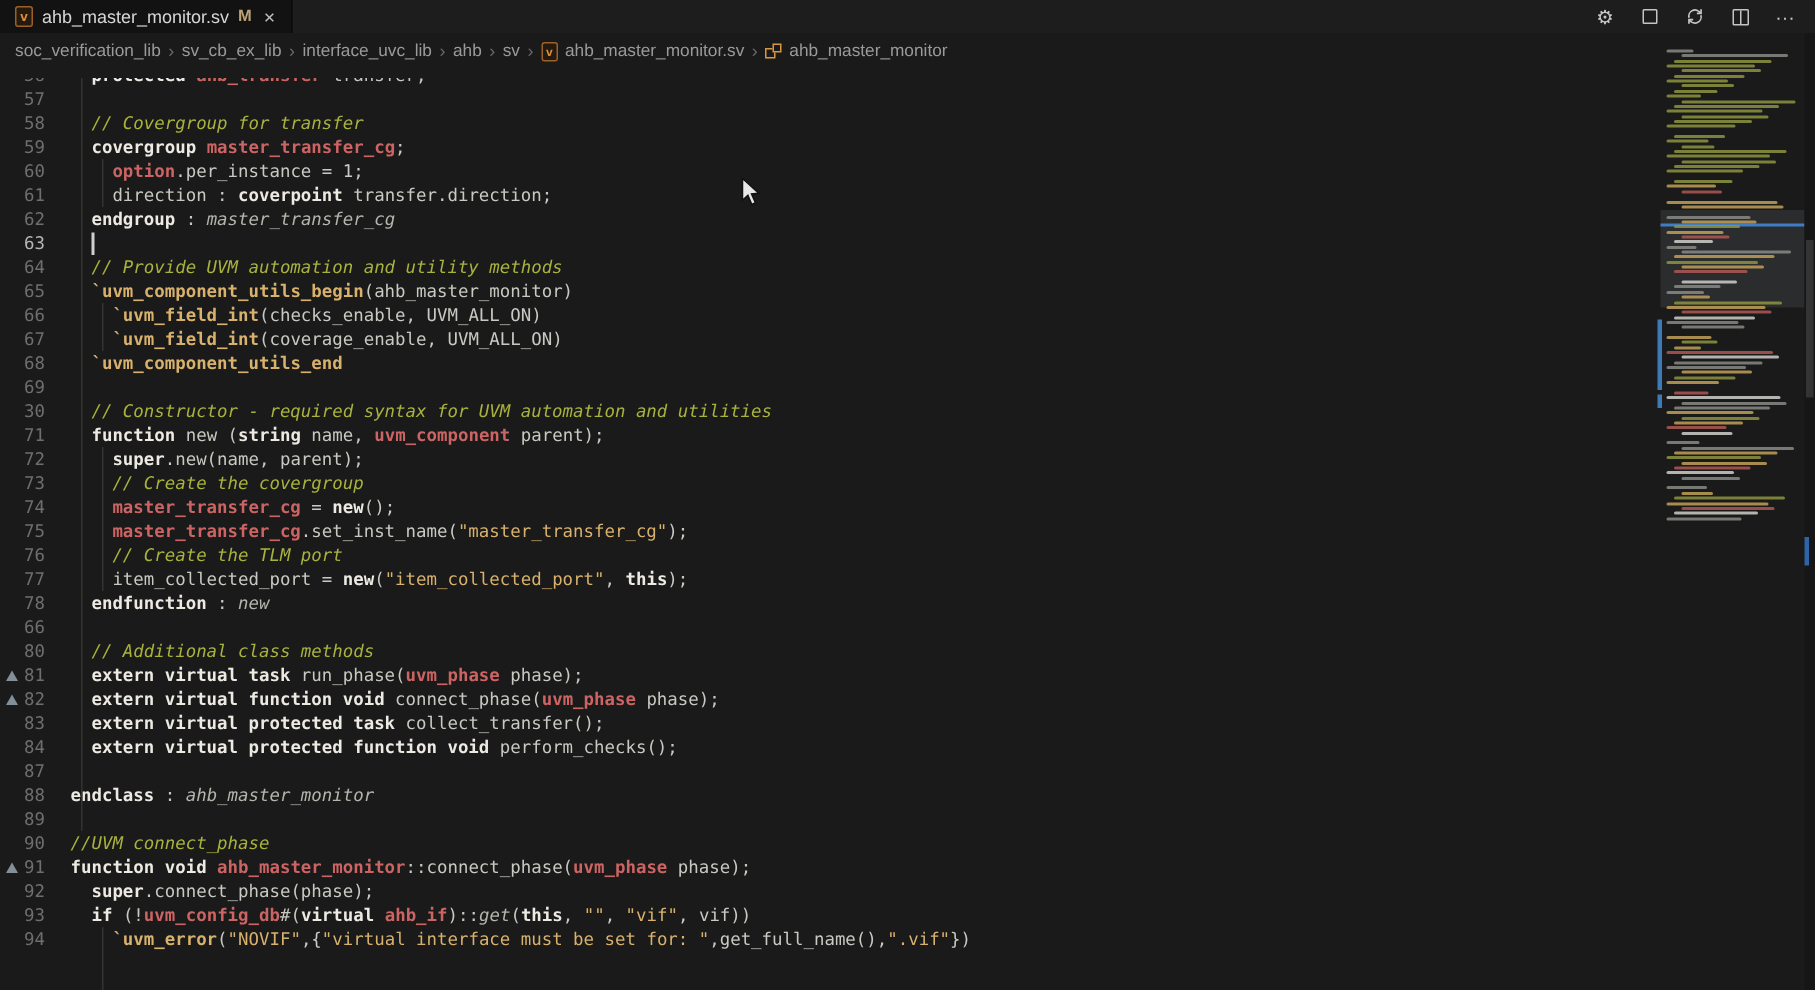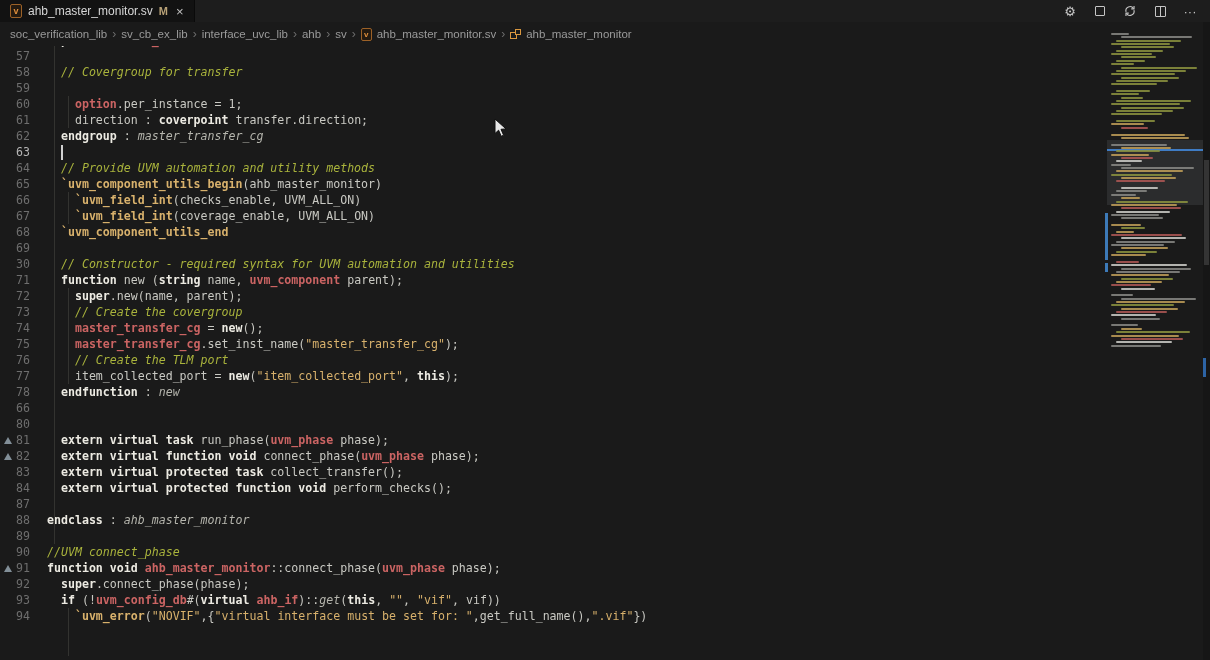--- a/index.html
+++ b/index.html
@@ -31,21 +31,21 @@
   .crumb { color:#9a9a9a; font-size:11.5px; white-space:nowrap; cursor:pointer; }
   .crumb-sep { color:#6c6c6c; font-size:12px; padding:0 5px; }
   .crumb-with-icon { display:flex; align-items:center; gap:5px; }
   .sv-fileicon.small { width:11px; height:13px; font-size:8px; }
   .classicon { display:inline-block; position:relative; width:11px; height:11px; }
   .classicon i { position:absolute; border:1.4px solid #d9973f; }
   .classicon i:first-child { left:0; top:3px; width:7px; height:7px; }
   .classicon i:last-child  { left:5px; top:0; width:6px; height:6px; background:#1a1a1a; }
 
   
-  .editor { position:absolute; top:42px; left:0; width:1101px; bottom:0; overflow:hidden;
+  .editor { position:absolute; top:52px; left:0; width:1101px; bottom:0; overflow:hidden;
             background:#1a1a1a; z-index:5; cursor:text; }
   .rows { margin-top:-10px; position:relative; }
   .row { display:flex; height:16px; line-height:16px; position:relative; }
   .glyph { width:16px; flex:none; display:flex; align-items:center; justify-content:center; }
   .marker { width:0; height:0; border-left:4.5px solid transparent; border-right:4.5px solid transparent;
             border-bottom:7px solid #8e9ca6; opacity:.9; }
   .num { width:14px; flex:none; text-align:right; color:#6e6e6e;
          font-family:"DejaVu Sans Mono", monospace; font-size:11.6px; }
   .num.cur { color:#b5b5b5; }
   .code { margin-left:17px; white-space:pre; font-family:"DejaVu Sans Mono", monospace;
@@ -142,20 +142,21 @@
           <span class="code"></span>
         </div>
         <div class="row">
           <span class="glyph"></span>
           <span class="num">58</span>
           <span class="code"><span class="tk-com">  // Covergroup for transfer</span></span>
         </div>
         <div class="row">
           <span class="glyph"></span>
           <span class="num">59</span>
+          <span class="code"><span class="tk-pln">  </span><span class="tk-kw">covergroup</span><span class="tk-pln"> </span><span class="tk-typ">master_transfer_cg</span><span class="tk-pln">;</span></span>
         </div>
         <div class="row">
           <span class="glyph"></span>
           <span class="num">60</span>
           <span class="code"><span class="tk-pln">    </span><span class="tk-typ">option</span><span class="tk-pln">.per_instance = 1;</span></span>
         </div>
         <div class="row">
           <span class="glyph"></span>
           <span class="num">61</span>
           <span class="code"><span class="tk-pln">    direction : </span><span class="tk-kw">coverpoint</span><span class="tk-pln"> transfer.direction;</span></span>
@@ -247,20 +248,21 @@
           <span class="code"><span class="tk-pln">  </span><span class="tk-kw">endfunction</span><span class="tk-pln"> : </span><span class="tk-itl">new</span></span>
         </div>
         <div class="row">
           <span class="glyph"></span>
           <span class="num">66</span>
           <span class="code"></span>
         </div>
         <div class="row">
           <span class="glyph"></span>
           <span class="num">80</span>
+          <span class="code"><span class="tk-com">  // Additional class methods</span></span>
         </div>
         <div class="row">
           <span class="glyph">
             <span class="marker"></span>
           </span>
           <span class="num">81</span>
           <span class="code"><span class="tk-pln">  </span><span class="tk-kw">extern virtual task</span><span class="tk-pln"> run_phase(</span><span class="tk-typ">uvm_phase</span><span class="tk-pln"> phase);</span></span>
         </div>
         <div class="row">
           <span class="glyph">

